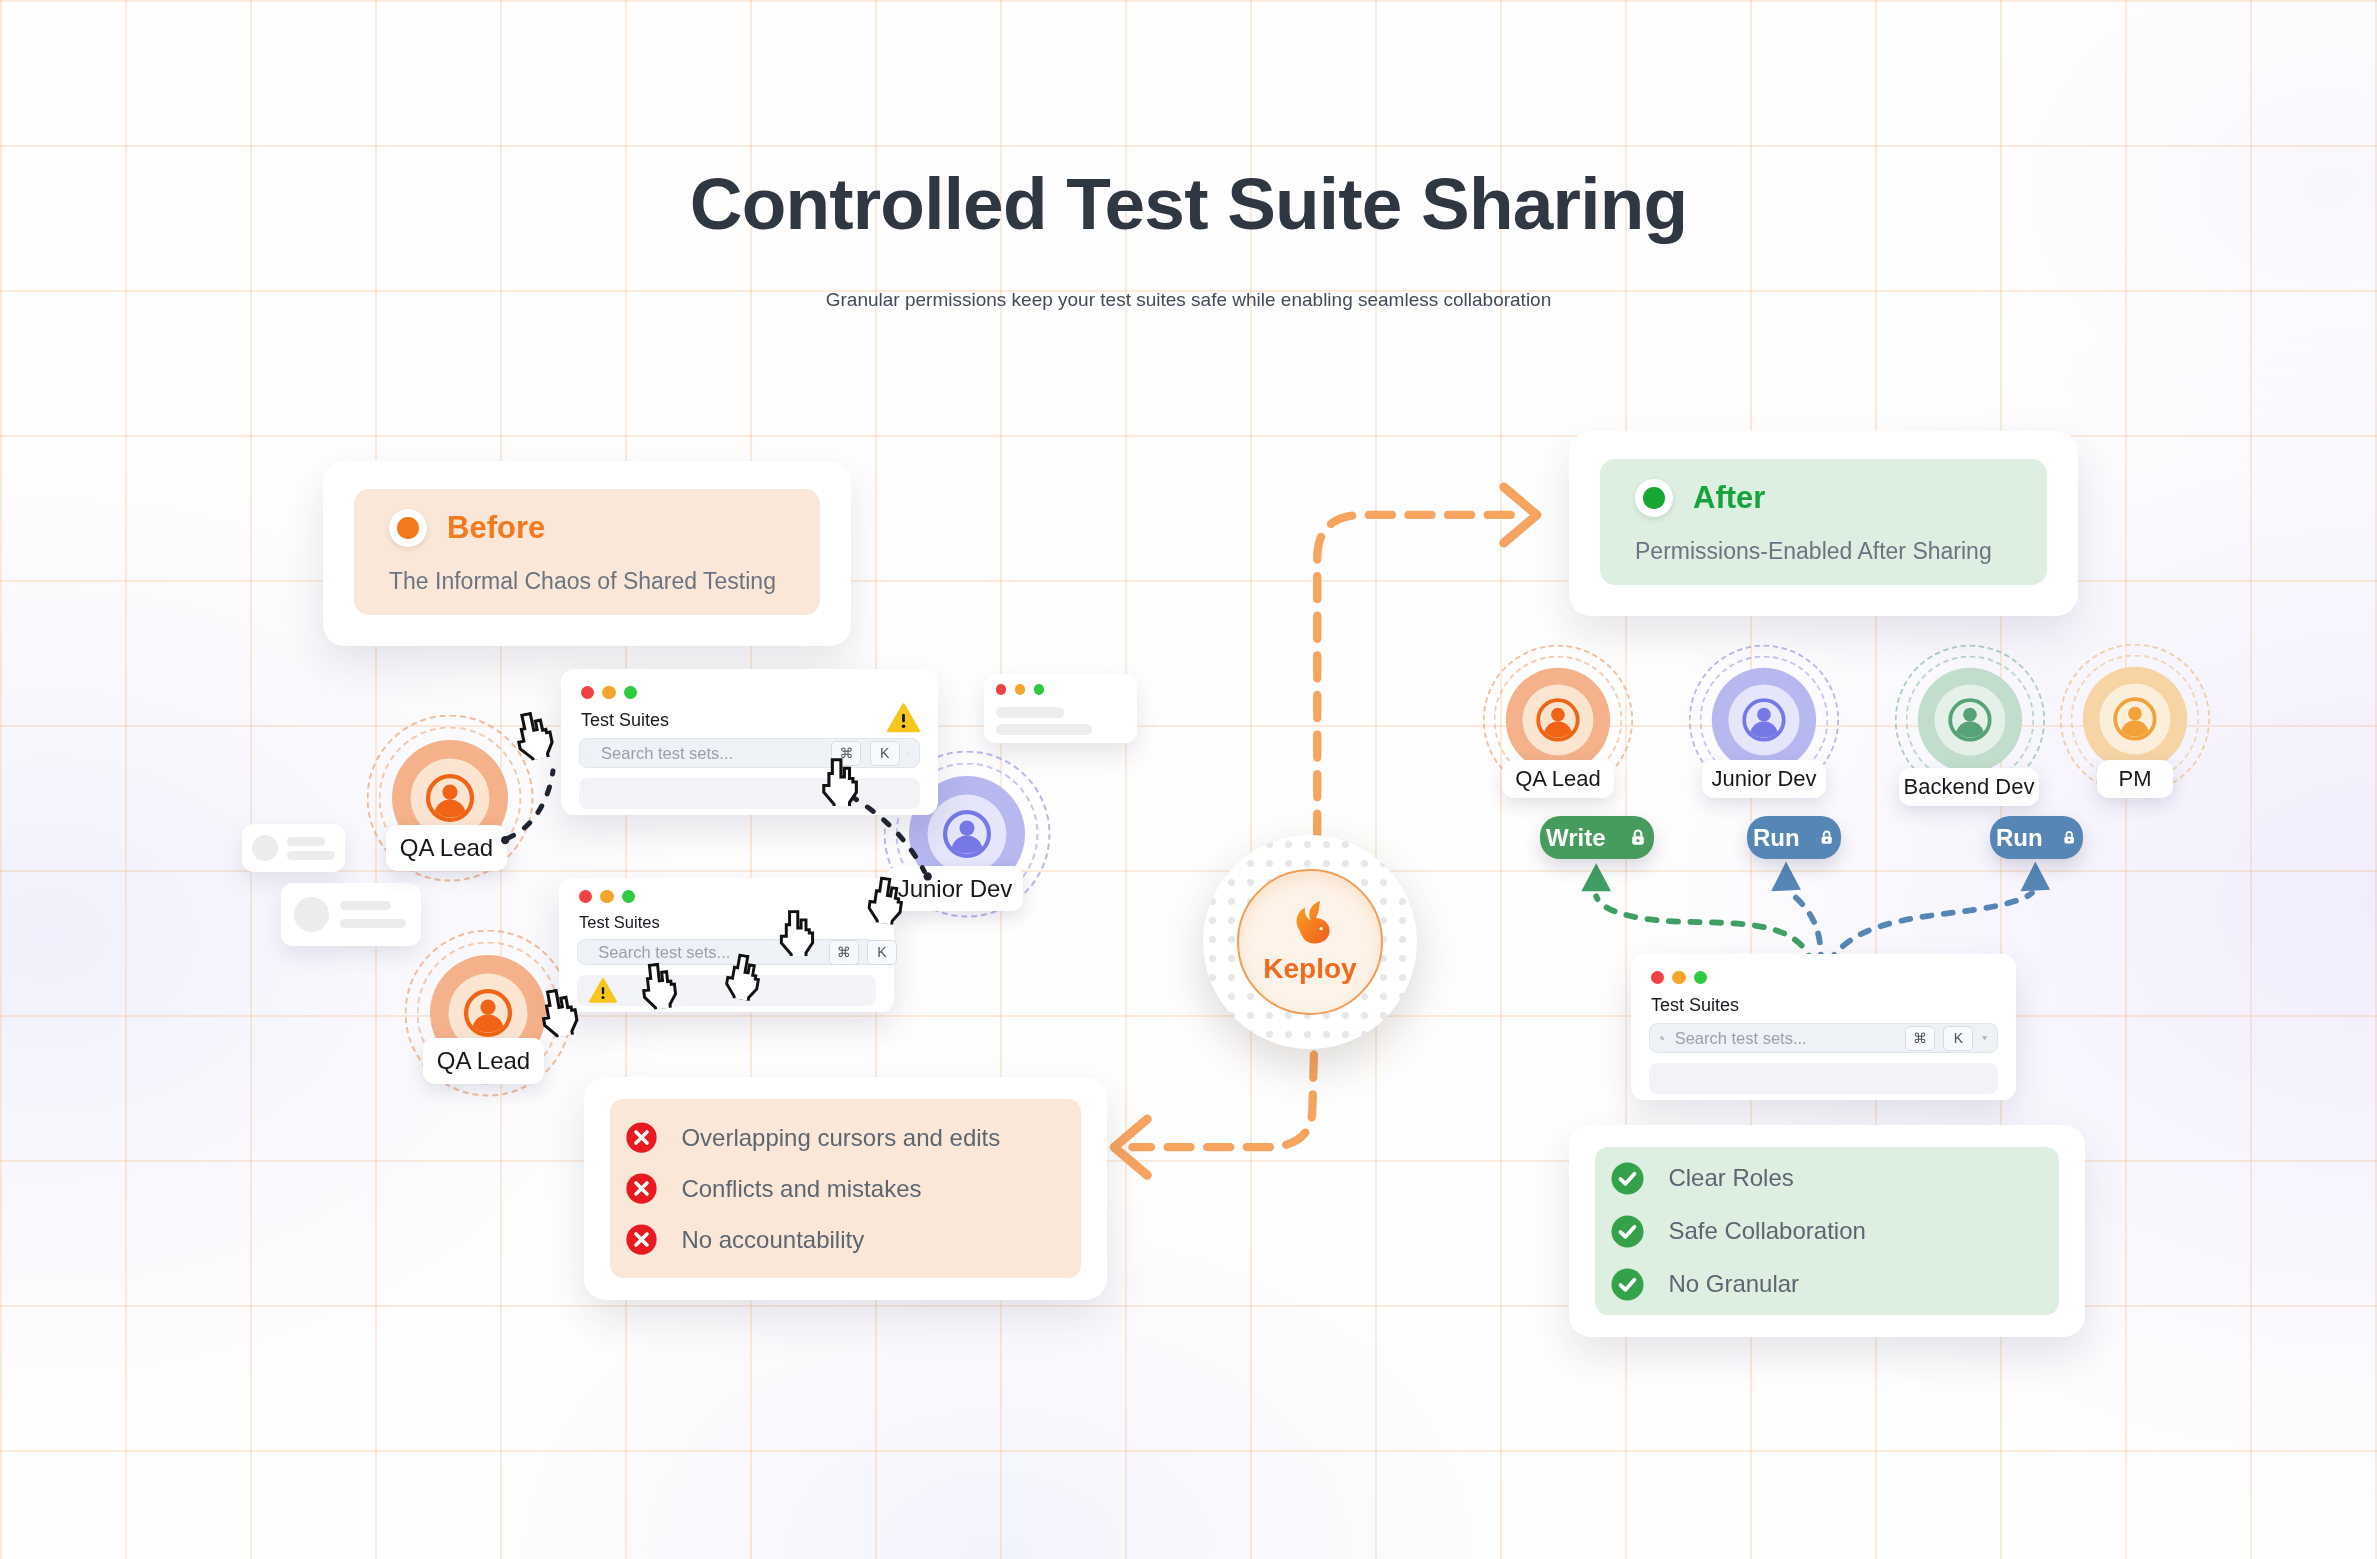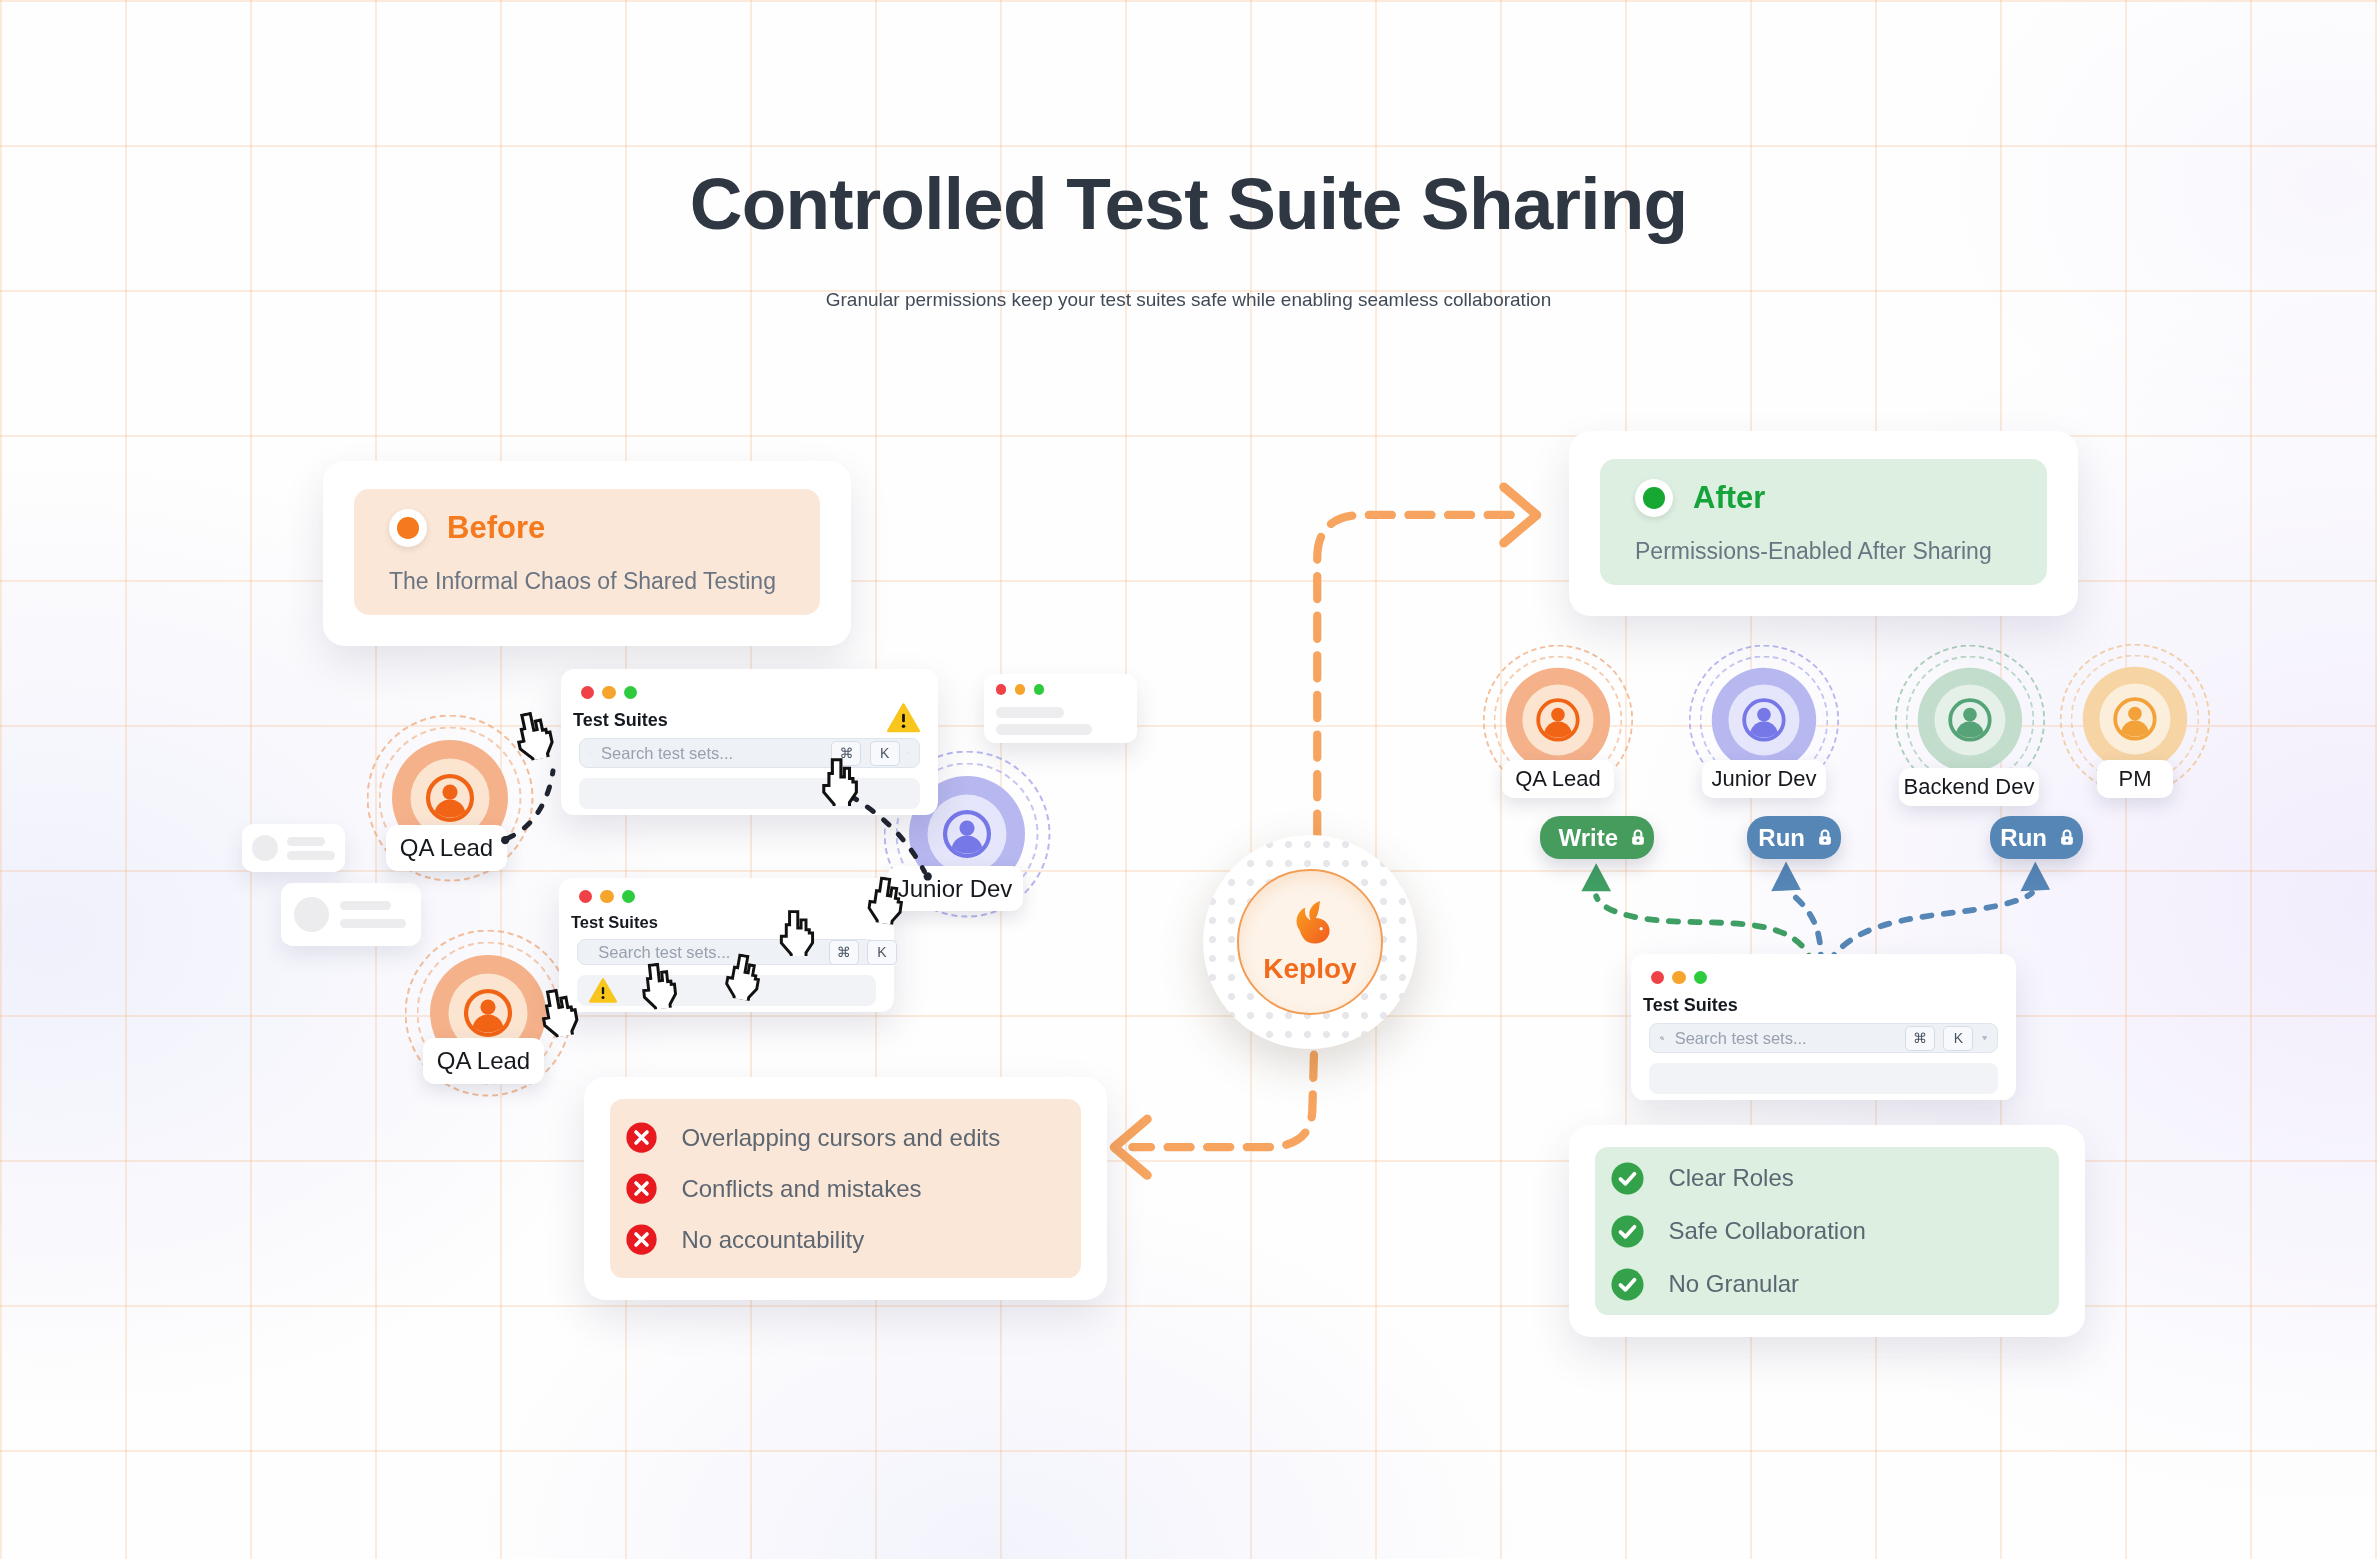--- a/index.html
+++ b/index.html
@@ -27,21 +27,21 @@
   .state-inner.mint{background:#dcefe0}
   .state-head{position:absolute;top:20px;left:35px;display:flex;align-items:center;gap:20px}
   .dotbadge{width:38px;height:38px;border-radius:50%;background:#fff;display:flex;align-items:center;justify-content:center;box-shadow:0 2.5px 6.6px rgba(0,0,0,.10)}
   .dotbadge i{display:block;width:21.5px;height:21.5px;border-radius:50%}
   .state-label{font-size:31px;font-weight:700}
   .state-desc{position:absolute;top:79px;left:35px;font-size:23px;color:#6a7482}
   
   .win{background:#fff;border-radius:13.2px;box-shadow:0 15px 35px rgba(50,50,90,.13)}
   .dots{position:absolute;top:16.5px;left:20px;display:flex;gap:8.3px}
   .dots i{width:13.2px;height:13.2px;border-radius:50%;display:block}
-  .wtitle{position:absolute;top:41px;left:12px;font-size:18px;font-weight:700;color:#151a21}
+  .wtitle{position:absolute;top:41px;left:20px;font-size:18px;font-weight:400;color:#151a21}
   .warn-tr{position:absolute;top:33px;right:18px}
   .search{position:absolute;top:69px;left:18px;right:18px;height:30px;background:#eef1f6;
     border:1.7px solid #dfe5ec;border-radius:8.3px;display:flex;align-items:center;gap:8.3px;padding:0 10px;box-sizing:border-box}
   .search input{flex:1;border:none;outline:none;background:transparent;font-size:16.5px;color:#000000;
     font-family:"Liberation Sans",sans-serif}
   .search input::placeholder{color:#98a1ad}
   .chip{height:23px;min-width:16.5px;padding:0 5.8px;border:1.7px solid #d7dde6;border-radius:5px;background:#f7f9fc;
     font-size:14px;color:#4b5563;display:flex;align-items:center;justify-content:center}
   .wrow{position:absolute;top:109px;left:18px;right:18px;height:31px;background:#f2f3f6;border-radius:8.3px;
     display:flex;align-items:center;padding:0 11.6px;box-sizing:border-box}
@@ -60,21 +60,21 @@
   .avatar.sm{transform:scale(.9)}
   .av-orange{--c:#f16415;--fill:#f5b189;--mid:#fbe5d1;--dash:#f0a979}
   .av-purple{--c:#7678e8;--fill:#b7b8f0;--mid:#e5e5fb;--dash:#9fa0ea}
   .av-green{--c:#56a377;--fill:#c2ddcb;--mid:#e4f0e8;--dash:#8fc1a1}
   .av-amber{--c:#f2a239;--fill:#f6d4a4;--mid:#fbeedb;--dash:#eec088}
   
   .pill{background:#fff;border-radius:11.6px;box-shadow:0 6.6px 18px rgba(50,50,90,.14);
     display:flex;align-items:center;justify-content:center;font-size:24px;color:#15181d}
   .pill.sm{font-size:22px}
   .perm{border:none;border-radius:20px;color:#fff;font-weight:700;font-size:24px;
-    font-family:"Liberation Sans",sans-serif;display:flex;align-items:center;justify-content:flex-end;gap:10px;
+    font-family:"Liberation Sans",sans-serif;display:flex;align-items:center;justify-content:space-between;gap:18px;
     box-shadow:0 8.3px 18px rgba(50,50,90,.18);cursor:pointer}
   .perm.write{background:#459c5c}
   .perm.run{background:#5586b6}
   
   .list-card{background:#fff;border-radius:21.5px;box-shadow:0 18px 41px rgba(50,50,90,.12)}
   .list-inner{position:absolute;inset:22px 26.4px;border-radius:13.2px;display:flex;flex-direction:column;
     justify-content:center;gap:18px;padding:0 0 0 15px;box-sizing:border-box}
   .list-inner.peach{background:#fae7d7}
   .list-inner.mint{background:#dcefe0}
   .lrow{display:flex;align-items:center;gap:23px;font-size:24px;color:#5c6672}

